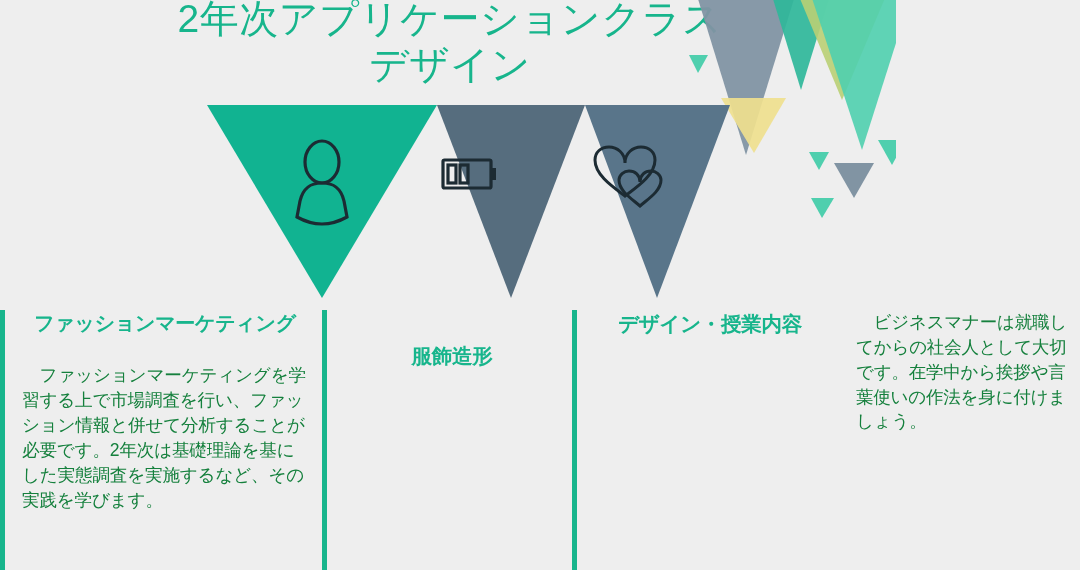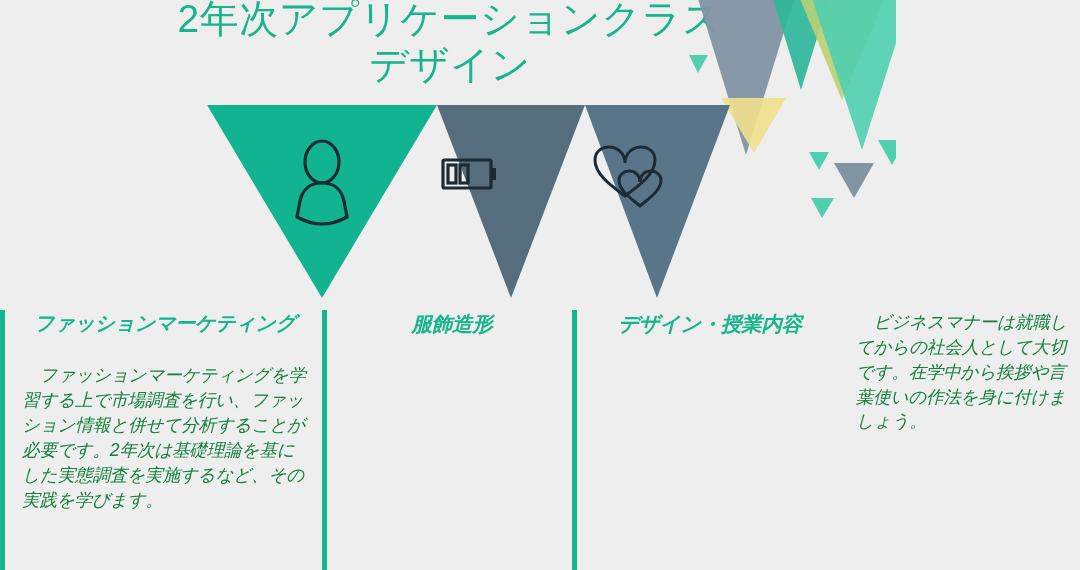--- a/index.html
+++ b/index.html
@@ -31,21 +31,20 @@
   
   .funnel { position:absolute; left:0; top:0; width:1080px; height:310px; }
 
   
   .icon-layer { position:absolute; left:0; top:0; width:1080px; height:310px; }
 
   
   .columns {
     position:absolute; left:0; top:300px; width:1080px; height:270px;
     display:flex;
-    font-style:italic;
   }
   .col { position:relative; height:270px; padding-top:10px; }
   .col .rule {
     position:absolute; left:0; top:10px; bottom:0; width:5px;
     background:#17b58c;
   }
   .col-inner { padding:0 14px 0 22px; }
   .col-head {
     color:#17b58c;
     font-weight:bold;
@@ -59,21 +58,21 @@
     color:#15803d;
     font-size:17.5px;
     line-height:1.42;
     text-indent:1em;
     letter-spacing:-0.2px;
   }
   .c1 { width:322px; }
   .c1 .col-head { font-size:20px; }
   .c1 .col-body { font-size:17.6px; }
   .c2 { width:250px; }
-  .c2 .col-inner { padding:0 10px 0 20px; }
+  .c2 .col-inner { padding:0 10px 0 20px;margin-top:32px; }
   .c3 { width:264px; }
   .c3 .col-inner { padding:0 8px 0 20px; }
   .c4 { width:244px; }
   .c4 .col-inner { padding:0 8px 0 20px; }
 </style>
 </head>
 <body>
 
 <div id="stage">
 

